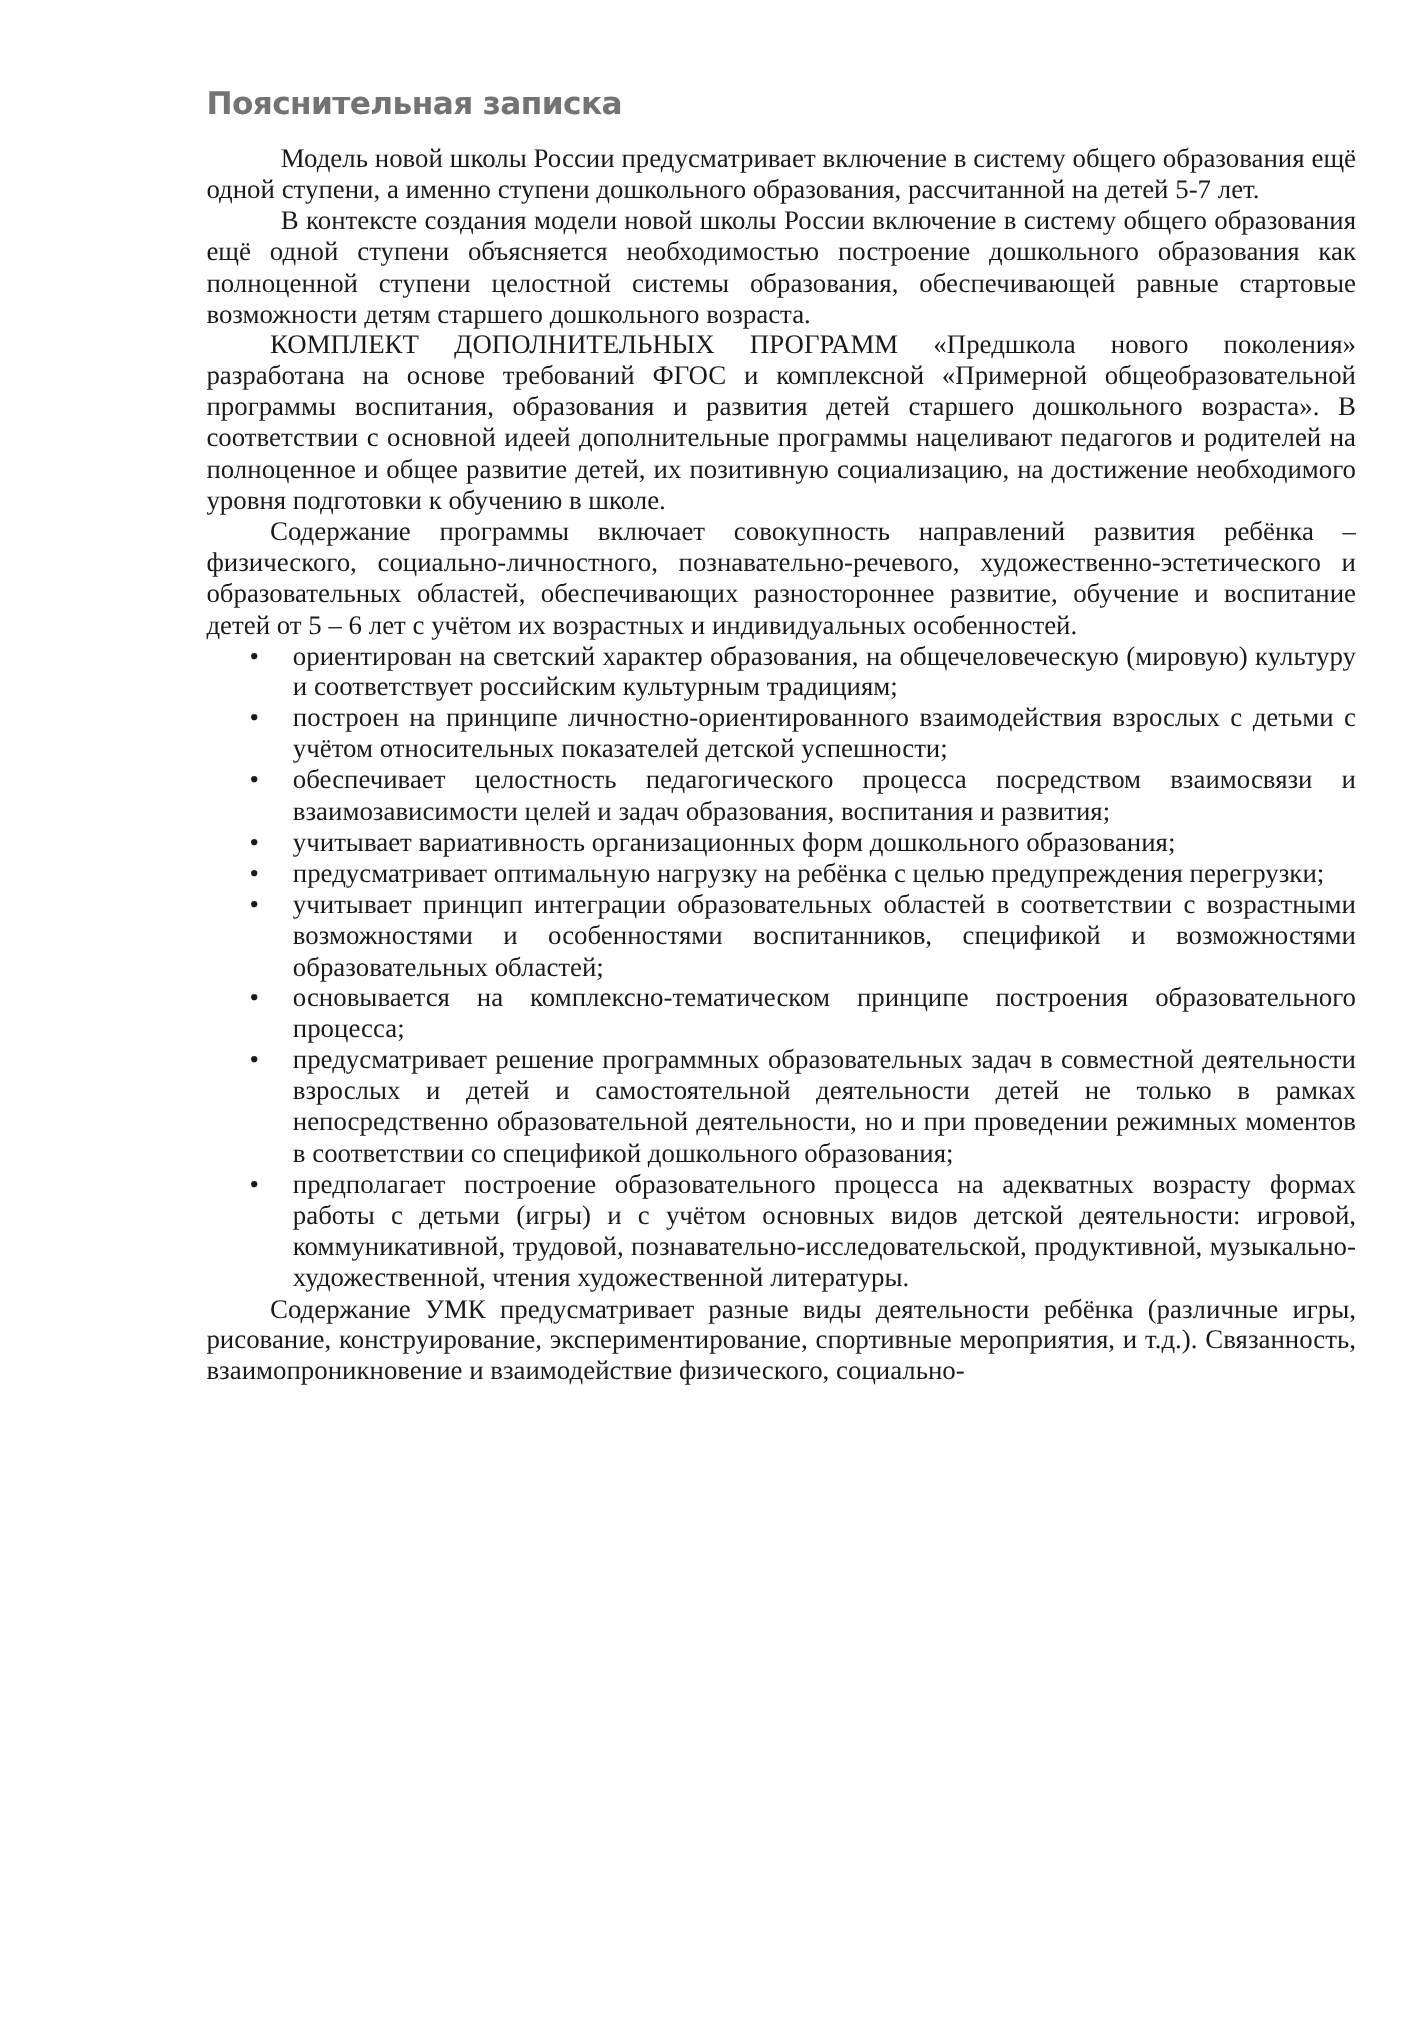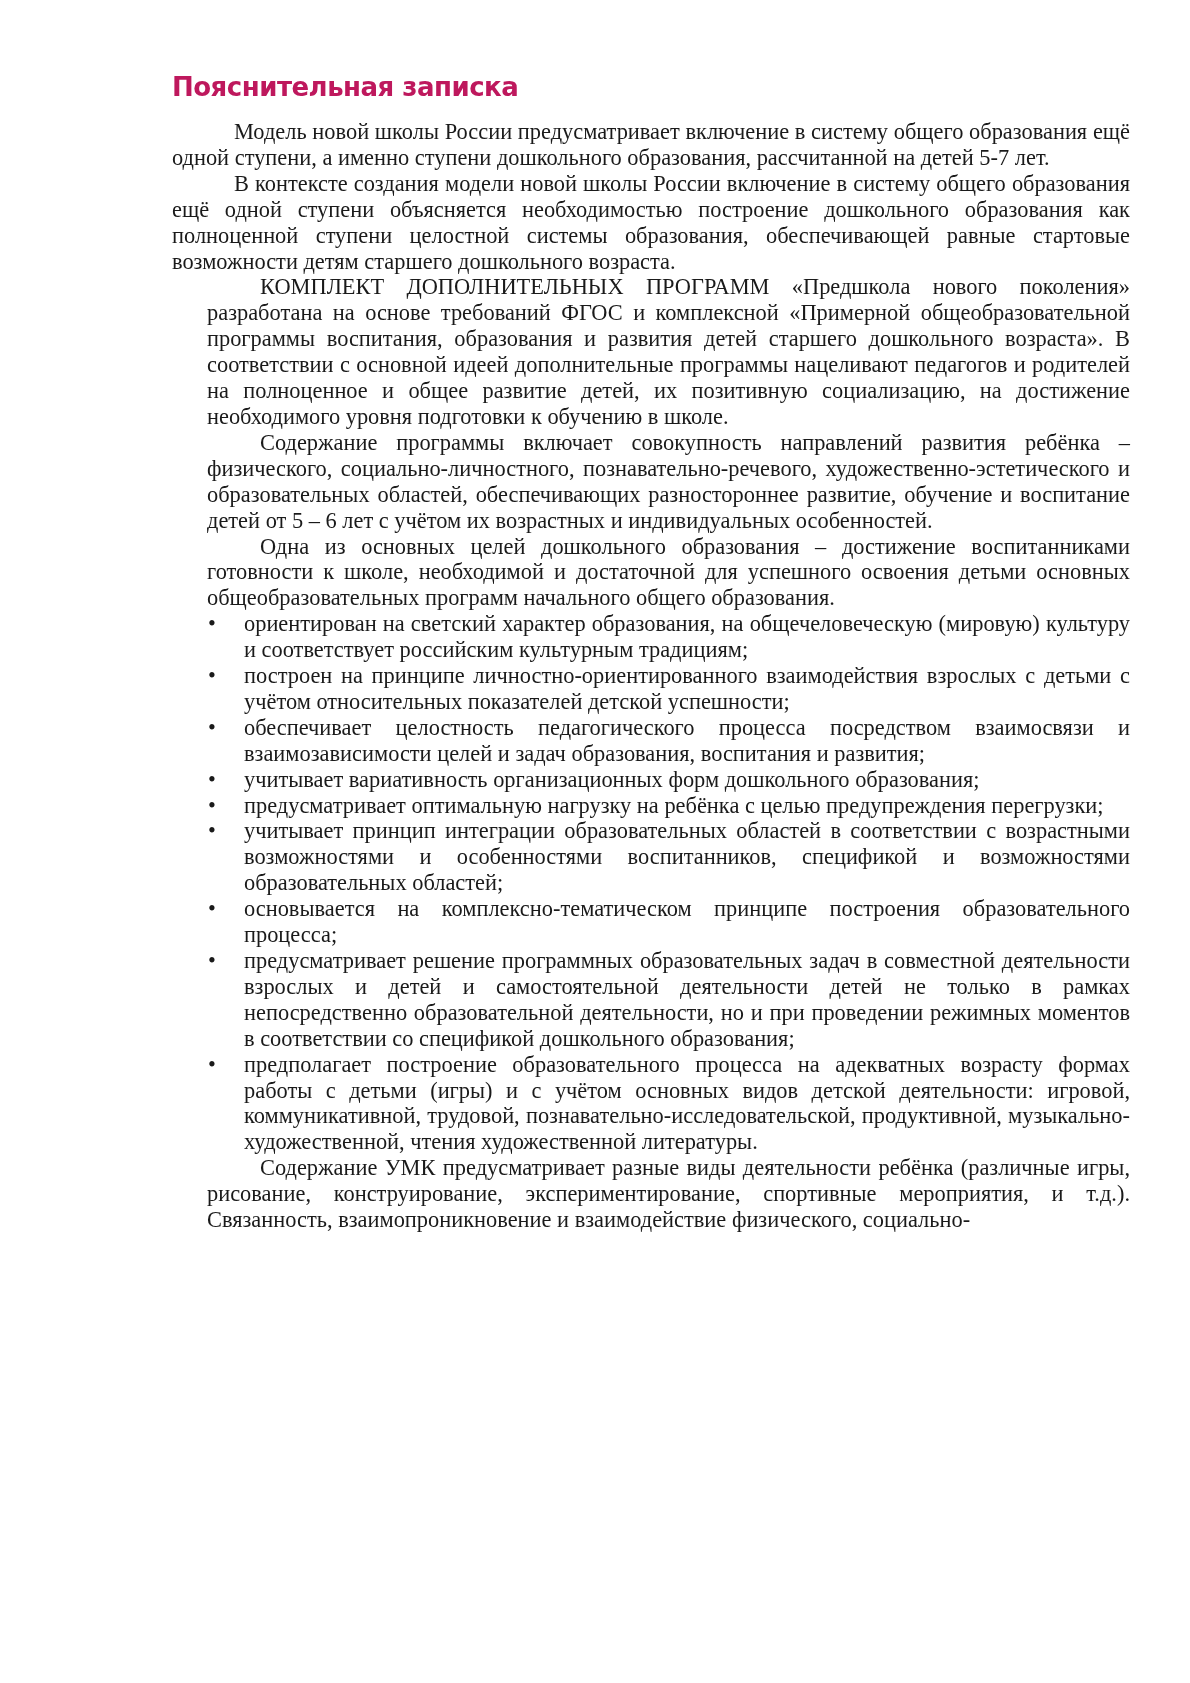--- a/index.html
+++ b/index.html
@@ -3,24 +3,24 @@
   <meta charset="utf-8">
   <style>
     html, body { margin: 0; padding: 0; background: #ffffff; }
     body { width: 1190px; height: 1683px; position: relative; overflow: hidden; }
     .page {
       position: absolute; left: 172px; top: 72px; width: 958px;
       font-family: "Liberation Serif", serif; font-size: 22.4px; line-height: 25.9px; color: #1a1a1a;
     }
     h1 {
       font-family: "DejaVu Sans", sans-serif; font-weight: bold; font-size: 26px;
-      margin: 0 0 17px 0; line-height: 30px; letter-spacing: -0.5px; color: #be185d;
+      margin: 0 0 17px 0; line-height: 30px; letter-spacing: -0.5px; color: #737373;
     }
     p { margin: 0; text-align: justify; }
-    .indent { text-indent: 53px; margin-left: 35px; }
+    .indent { text-indent: 53px; }
     .indent-s { text-indent: 62px; }
     .b { font-weight: normal; }
     .lead { padding-left: 47px; }
     ul { margin: 0; padding: 0; list-style: none; }
     li { position: relative; padding-left: 72px; text-align: justify; }
     li .bullet { position: absolute; left: 36px; top: 0; }
   </style>
 </head>
 <body>
 
@@ -30,21 +30,20 @@
   <p class="indent-s">Модель новой школы России предусматривает включение в систему общего образования ещё одной ступени, а именно ступени дошкольного образования, рассчитанной на детей 5-7 лет.</p>
 
   <p class="indent-s">
     <span>В контексте создания модели новой школы России включение в систему общего образования ещё одной ступени объясняется необходимостью </span><span class="b">построение дошкольного образования как полноценной ступени целостной системы образования, обеспечивающей равные стартовые возможности детям старшего дошкольного возраста.</span>
   </p>
 
   <p class="indent">КОМПЛЕКТ ДОПОЛНИТЕЛЬНЫХ ПРОГРАММ «Предшкола нового поколения» разработана на основе требований ФГОС и комплексной «Примерной общеобразовательной программы воспитания, образования и развития детей старшего дошкольного возраста». В соответствии с основной идеей дополнительные программы нацеливают педагогов и родителей на полноценное и общее развитие детей, их позитивную социализацию, на достижение необходимого уровня подготовки к обучению в школе.</p>
 
   <p class="indent">Содержание программы включает совокупность направлений развития ребёнка – физического, социально-личностного, познавательно-речевого, художественно-эстетического и образовательных областей, обеспечивающих разностороннее развитие, обучение и воспитание детей от 5 – 6 лет с учётом их возрастных и индивидуальных особенностей.</p>
 
-  <p class="indent">Одна из основных целей дошкольного образования – достижение воспитанниками готовности к школе, необходимой и достаточной для успешного освоения детьми основных общеобразовательных программ начального общего образования.</p>
 
 
 
   <ul>
     <li><span class="bullet">•</span><span>ориентирован на светский характер образования, на общечеловеческую (мировую) культуру и соответствует российским культурным традициям;</span></li>
     <li><span class="bullet">•</span><span>построен на принципе личностно-ориентированного взаимодействия взрослых с детьми с учётом относительных показателей детской успешности;</span></li>
     <li><span class="bullet">•</span><span>обеспечивает целостность педагогического процесса посредством взаимосвязи и взаимозависимости целей и задач образования, воспитания и развития;</span></li>
     <li><span class="bullet">•</span><span>учитывает вариативность организационных форм дошкольного образования;</span></li>
     <li><span class="bullet">•</span><span>предусматривает оптимальную нагрузку на ребёнка с целью предупреждения перегрузки;</span></li>
     <li><span class="bullet">•</span><span>учитывает принцип интеграции образовательных областей в соответствии с возрастными возможностями и особенностями воспитанников, спецификой и возможностями образовательных областей;</span></li>

